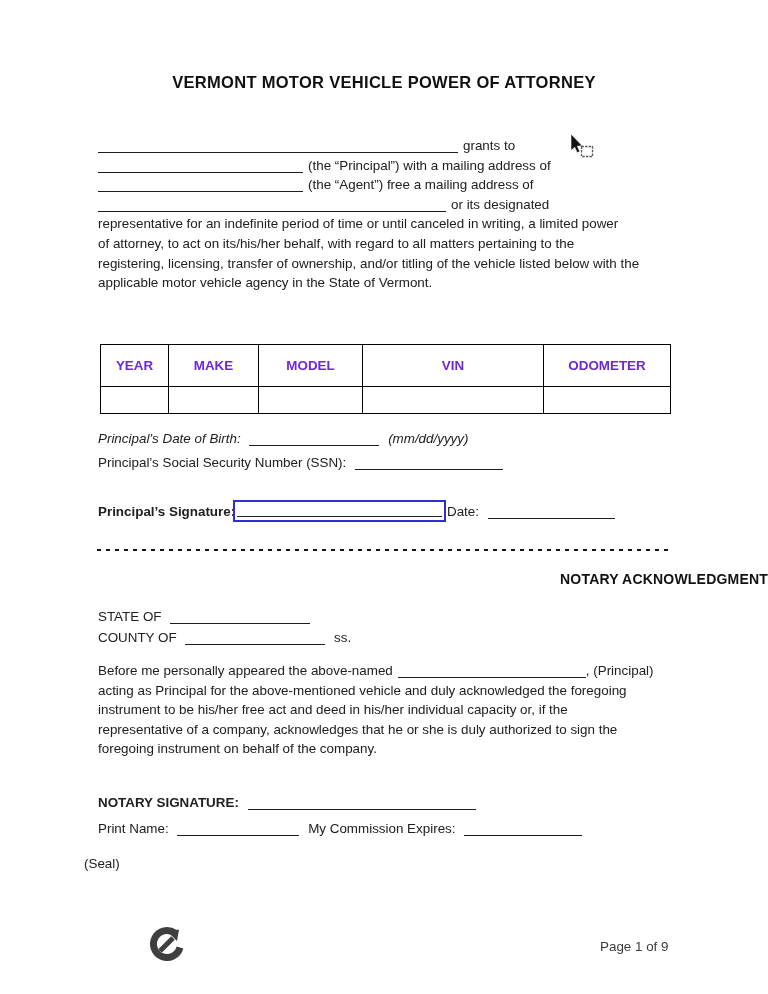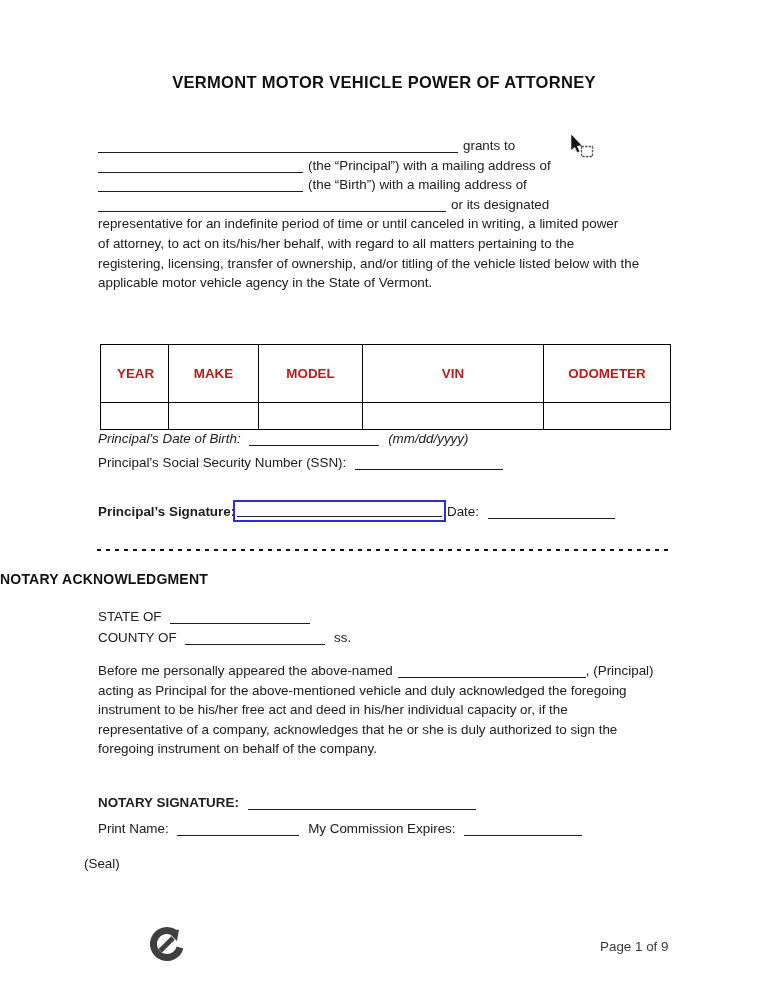--- a/index.html
+++ b/index.html
@@ -20,36 +20,36 @@
     vertical-align:-3px;
   }
   .mr { margin-right:5px; }
   .ml { margin-left:5px; }
   .bold { font-weight:bold; }
   table.vehicle {
     position:absolute; left:100px; top:344px; width:570px;
     border-collapse:collapse; table-layout:fixed;
   }
   table.vehicle th, table.vehicle td { border:1.5px solid #000; }
-  table.vehicle th { height:25px; font-size:13.4px; font-weight:bold; text-align:center; padding:16px; color:#b91c1c; }
+  table.vehicle th { height:25px; font-size:13.4px; font-weight:bold; text-align:center; padding:8px; color:#6d28d9; }
   table.vehicle td { height:26px; padding:0; }
   .sig-field {
     position:absolute; left:233px; top:500px; width:209px; height:18px;
     border:2px solid #2e2ed4; background:#ffffff;
   }
   .sig-field::after {
     content:""; position:absolute; left:2px; right:2px; bottom:3px;
     border-bottom:1.5px solid #222;
   }
   .dashed-rule {
     position:absolute; left:97px; top:549px; width:576px; height:2px;
     background:repeating-linear-gradient(to right, #141414 0 4px, transparent 4px 9px);
   }
   .section-head {
-    position:absolute; top:571px; left:0; width:100%; text-align:left;
+    position:absolute; top:571px; left:0; width:100%; text-align:right;
     font-weight:bold; font-size:14px; letter-spacing:0.2px; color:#111;
   }
   .footer-page { position:absolute; left:600px; top:939px; font-size:13.4px; color:#3a3a3a; }
   .logo { position:absolute; left:147px; top:924px; width:40px; height:40px; }
   .cursor { position:absolute; left:566px; top:133px; width:34px; height:30px; }
 </style>
 </head>
 <body>
 
 <div class="page">
@@ -59,21 +59,21 @@
   <div class="cursor">
     <svg width="34" height="30" viewBox="0 0 34 30">
       <path d="M5,1 L5,17.5 L8.7,14.3 L11.2,19.7 L13.8,18.5 L11.3,13.2 L16.2,12.8 Z" fill="#111" stroke="#fff" stroke-width="0.6"></path>
       <rect x="15.5" y="13.5" width="11" height="10" fill="none" stroke="#555" stroke-width="1.3" stroke-dasharray="2.4 1.2"></rect>
     </svg>
   </div>
 
   <div class="para" style="left:98px; top:136px;">
     <div class="ln"><span class="blank mr" style="width:360px"></span><span>grants to</span></div>
     <div class="ln"><span class="blank mr" style="width:205px"></span><span>(the “Principal”) with a mailing address of</span></div>
-    <div class="ln"><span class="blank mr" style="width:205px"></span><span>(the “Birth”) with a mailing address of</span></div>
+    <div class="ln"><span class="blank mr" style="width:205px"></span><span>(the “Agent”) free a mailing address of</span></div>
     <div class="ln"><span class="blank mr" style="width:348px"></span><span>or its designated</span></div>
     <div class="ln">representative for an indefinite period of time or until canceled in writing, a limited power</div>
     <div class="ln">of attorney, to act on its/his/her behalf, with regard to all matters pertaining to the</div>
     <div class="ln">registering, licensing, transfer of ownership, and/or titling of the vehicle listed below with the</div>
     <div class="ln">applicable motor vehicle agency in the State of Vermont.</div>
   </div>
 
   <table class="vehicle">
     <colgroup>
       <col style="width:68px">

